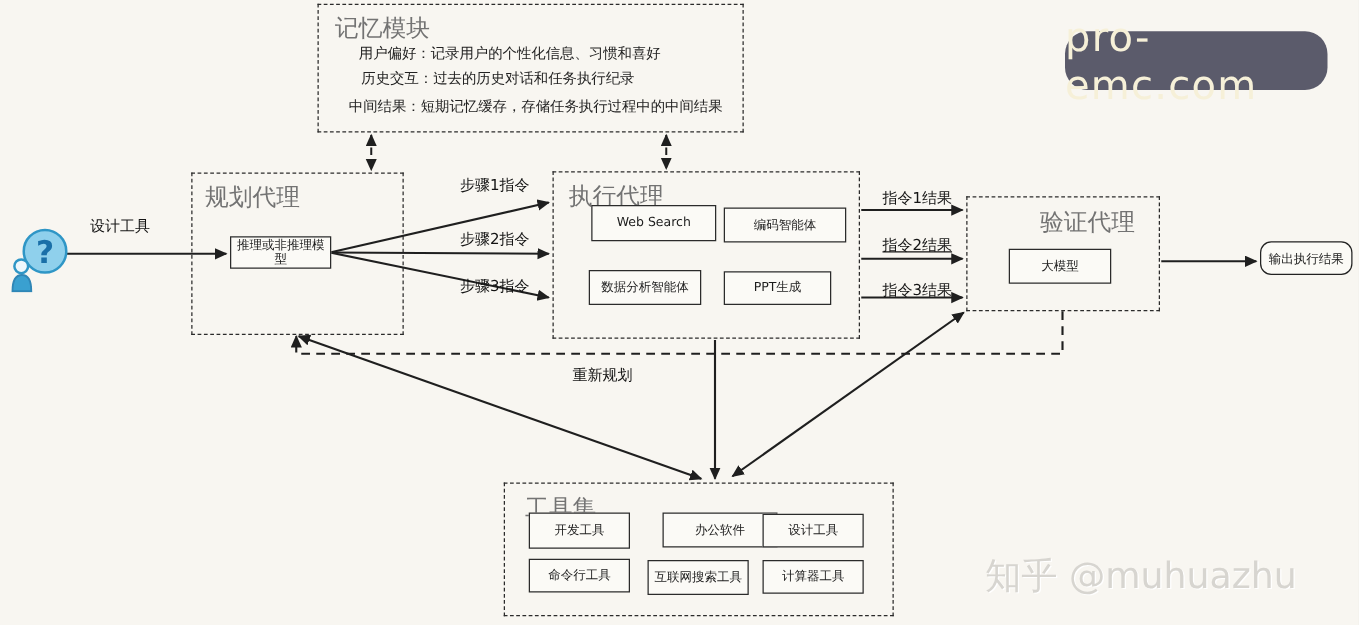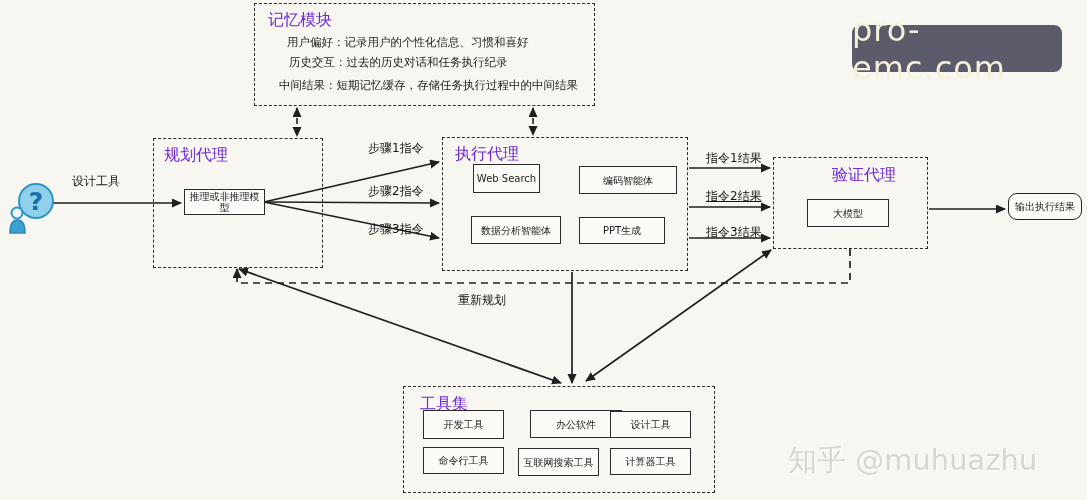--- a/index.html
+++ b/index.html
@@ -2,27 +2,27 @@
 <html><head>
 <meta charset="utf-8">
 <style>
   html,body{margin:0;padding:0;}
   body{font-family:"DejaVu Sans","Liberation Sans",sans-serif;background:#e9e7e2;}
   .canvas{position:relative;width:1087px;height:500px;background:#f8f6f1;overflow:hidden;}
   .dashed-box{position:absolute;border:1.6px dashed #2b2b2b;background:transparent;box-sizing:border-box;}
   .solid-box{position:absolute;border:1.4px solid #2b2b2b;background:#fbfaf6;box-sizing:border-box;
              display:flex;align-items:center;justify-content:center;text-align:center;
              font-size:10px;color:#1c1c1c;line-height:1.1;}
-  .box-title{position:absolute;font-size:16px;color:#6d28d9;white-space:nowrap;}
+  .box-title{position:absolute;font-size:19px;color:#737373;white-space:nowrap;}
   .edge-label{position:absolute;font-size:12px;color:#141414;white-space:nowrap;}
   .mem-line{position:absolute;font-size:11.5px;color:#222;white-space:nowrap;}
   .svg-layer{position:absolute;left:0;top:0;width:1087px;height:500px;pointer-events:none;}
   .output-box{position:absolute;border:1.6px solid #222;border-radius:9px;background:#fbfaf6;
               display:flex;align-items:center;justify-content:center;font-size:10px;color:#1c1c1c;box-sizing:border-box;}
-  .site-badge{position:absolute;left:852px;top:25px;width:210px;height:47px;border-radius:8px;
+  .site-badge{position:absolute;left:852px;top:25px;width:210px;height:47px;border-radius:18px;
               background:#5b5b6b;color:#f6f0d8;display:flex;align-items:center;justify-content:center;
               font-size:32px;letter-spacing:1px;}
   .author-mark{position:absolute;left:788px;top:441px;font-size:29px;color:#d7d5d0;white-space:nowrap;
                text-shadow:1px 1px 0 #ffffff;}
   .user-icon{position:absolute;left:8px;top:180px;width:48px;height:54px;}
 </style>
 </head>
 <body>
 
 <div class="canvas">
@@ -75,21 +75,21 @@
     <span class="box-title" style="left:10px;top:6px;">规划代理</span>
     <div class="solid-box" style="left:30px;top:50px;width:81px;height:26px;">推理或非推理模型</div>
   </div>
 
   <span class="edge-label" style="left:368px;top:140px;">步骤1指令</span>
   <span class="edge-label" style="left:368px;top:183px;">步骤2指令</span>
   <span class="edge-label" style="left:368px;top:221px;">步骤3指令</span>
 
   <div class="dashed-box" style="left:442px;top:137px;width:246px;height:134px;">
     <span class="box-title" style="left:12px;top:6px;">执行代理</span>
-    <div class="solid-box" style="left:30px;top:26px;width:67px;height:29px;">Web Search</div>
+    <div class="solid-box" style="left:30px;top:26px;width:100px;height:29px;">Web Search</div>
     <div class="solid-box" style="left:136px;top:28px;width:98px;height:28px;">编码智能体</div>
     <div class="solid-box" style="left:136px;top:79px;width:86px;height:27px;">PPT生成</div>
     <div class="solid-box" style="left:28px;top:78px;width:90px;height:28px;">数据分析智能体</div>
   </div>
 
   <span class="edge-label" style="left:706px;top:150px;">指令1结果</span>
   <span class="edge-label" style="left:706px;top:188px;text-decoration:underline;">指令2结果</span>
   <span class="edge-label" style="left:706px;top:224px;">指令3结果</span>
 
   <div class="dashed-box" style="left:773px;top:157px;width:155px;height:92px;">

